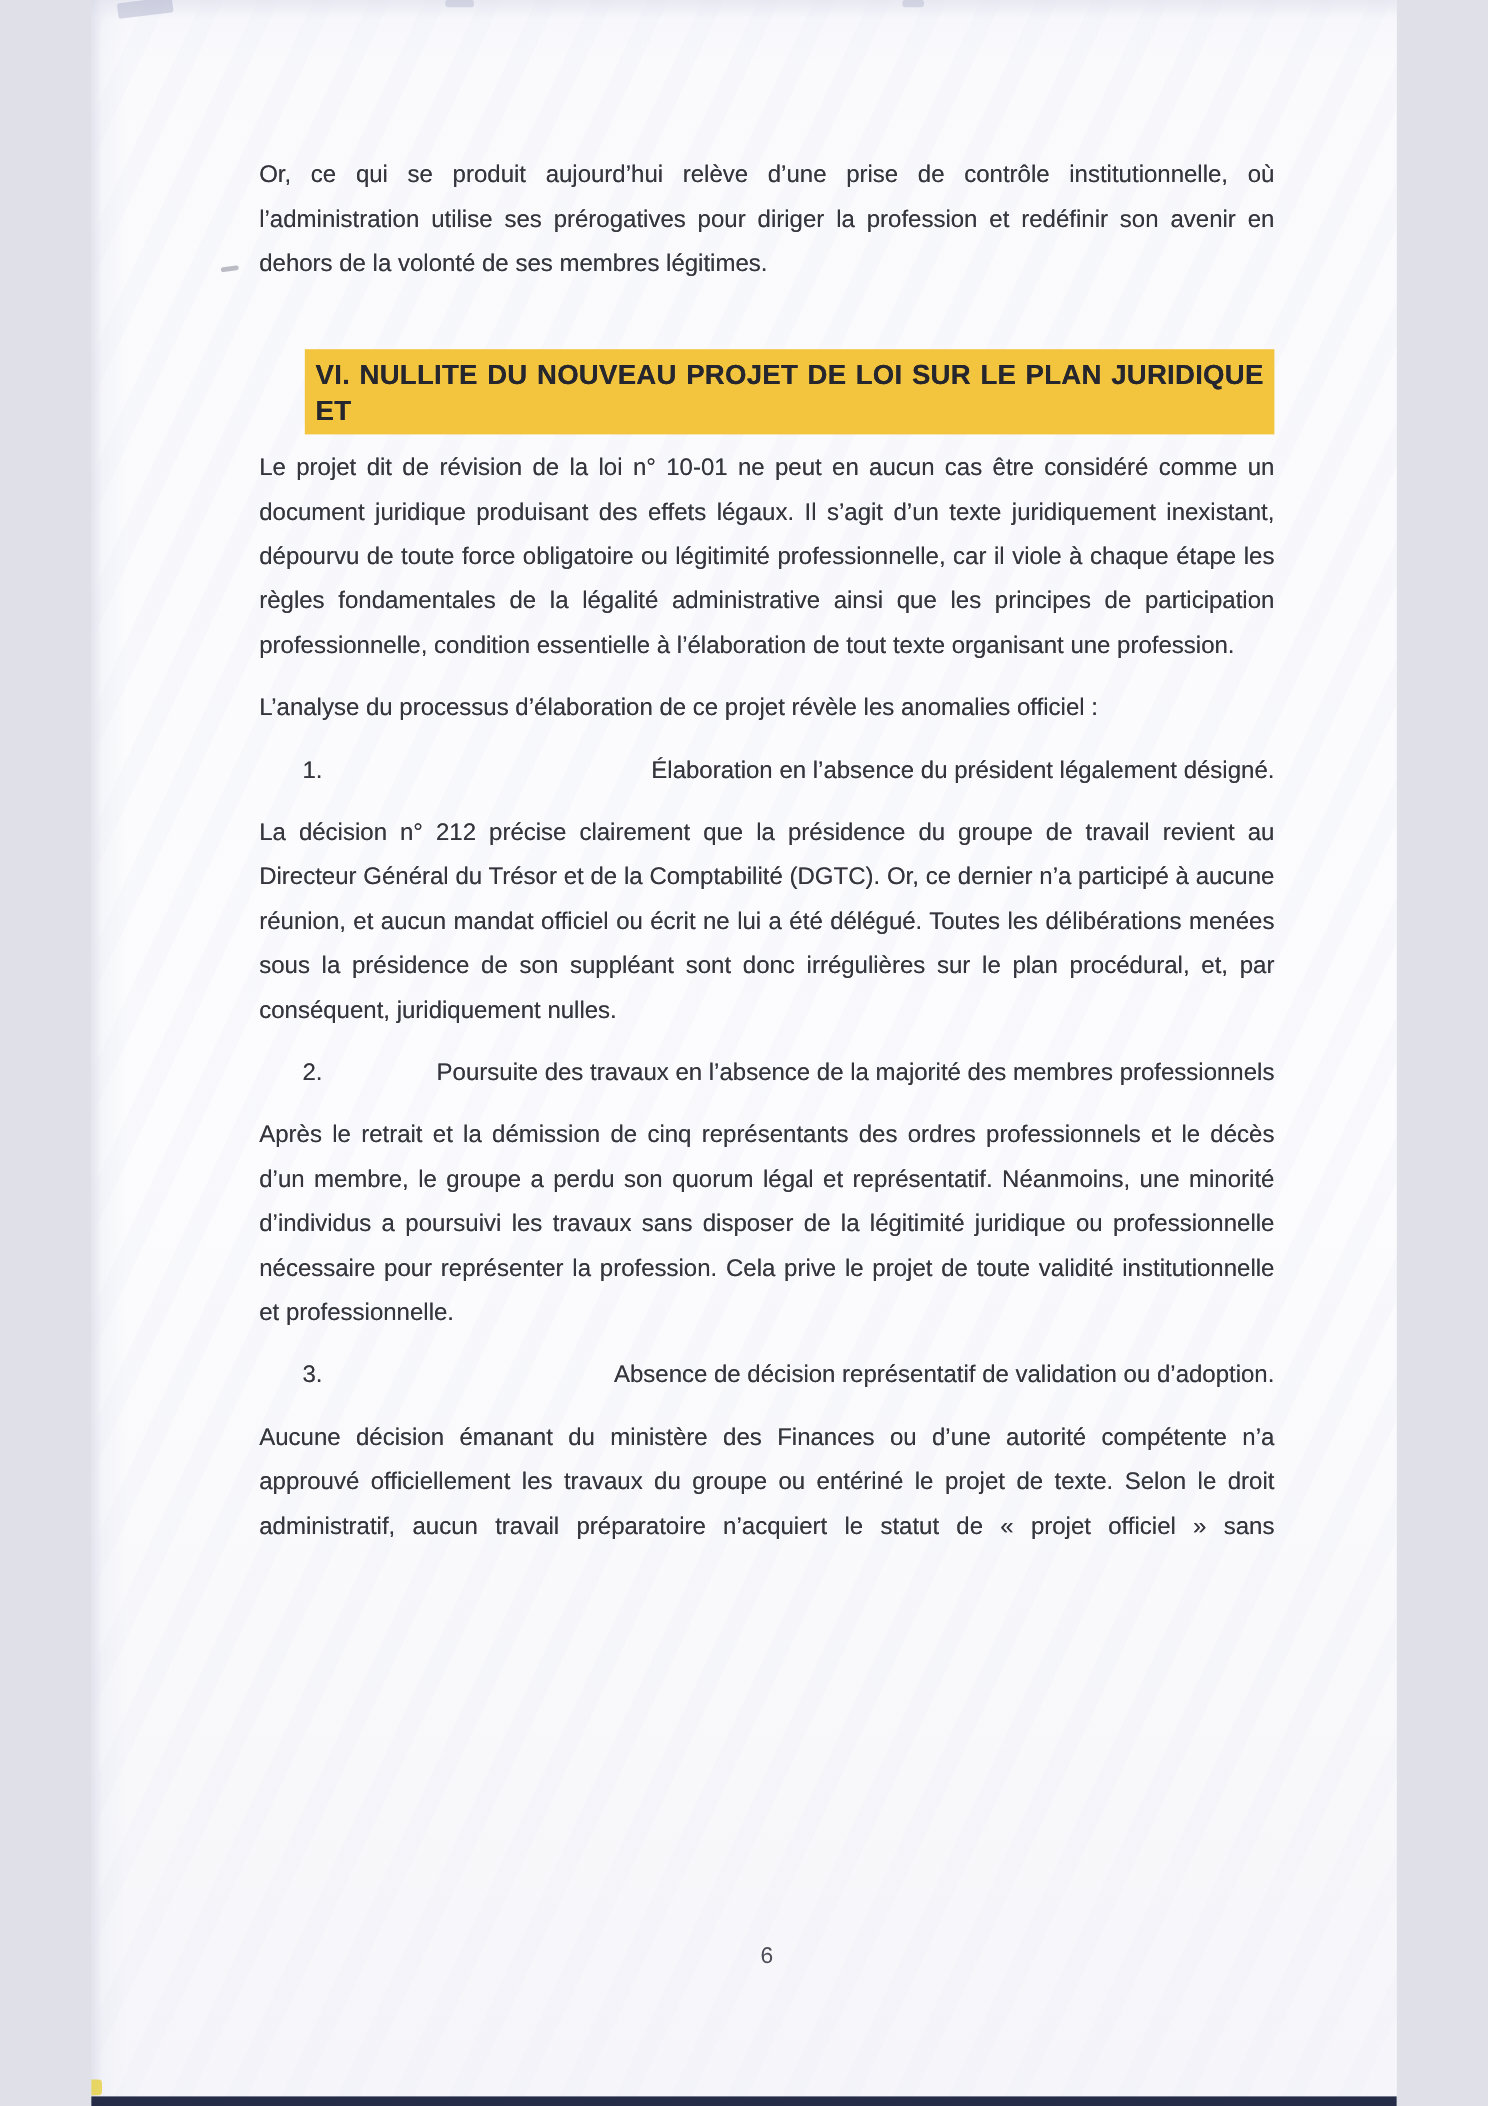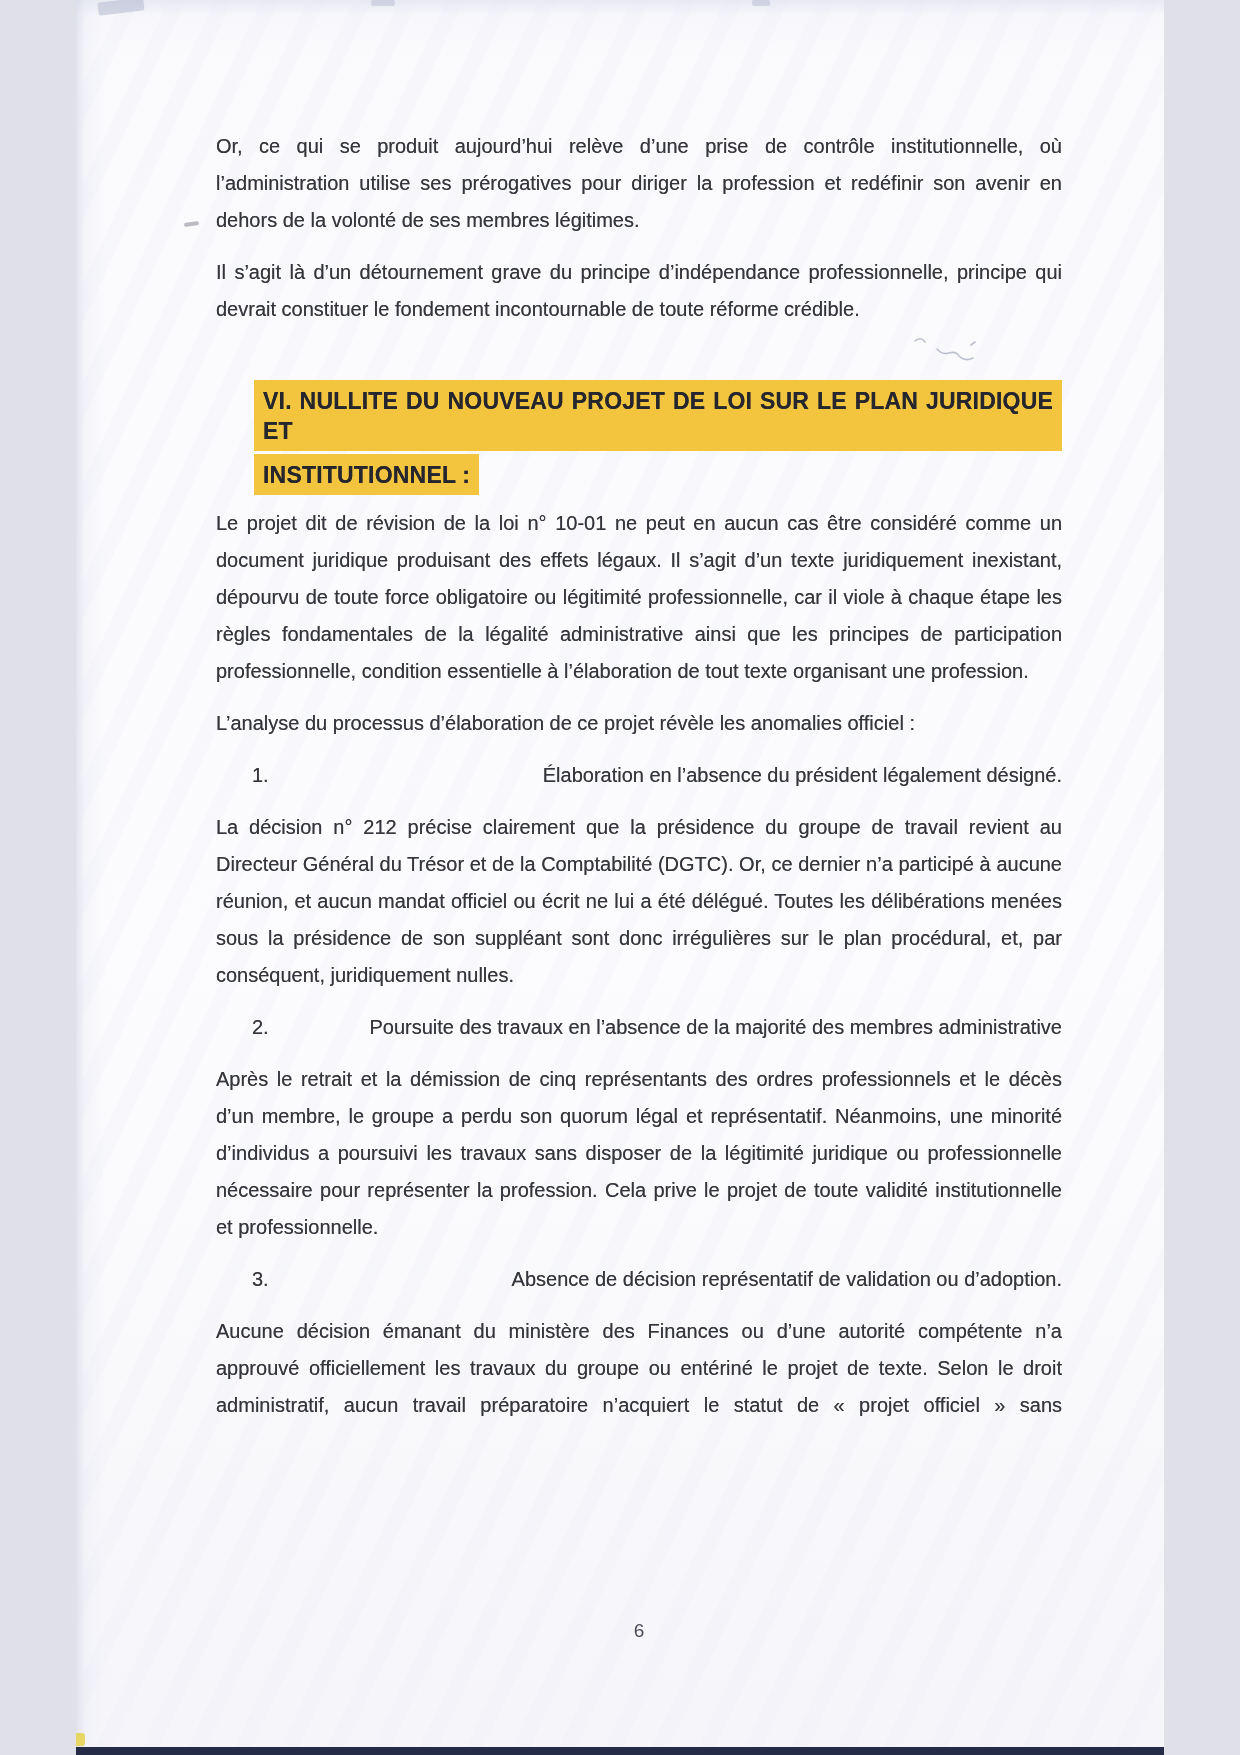--- a/index.html
+++ b/index.html
@@ -117,41 +117,39 @@
   <div class="smudge">
     <svg width="78" height="30" viewBox="0 0 78 30">
       <path d="M6 8 q6 -5 10 1 M28 16 q5 6 12 4 q7 -2 10 3 q6 6 14 2 M62 12 l4 -3" fill="none" stroke="#8d93ab" stroke-width="1.6" stroke-linecap="round"></path>
     </svg>
   </div>
 
   <div class="content">
 
     <p class="para">Or, ce qui se produit aujourd’hui relève d’une prise de contrôle institutionnelle, où l’administration utilise ses prérogatives pour diriger la profession et redéfinir son avenir en dehors de la volonté de ses membres légitimes.</p>
 
-    <p class="para">Il s’agit là d’un détournement grave du principe d’indépendance professionnelle, principe qui devrait constituer le fondement incontournable de toute réforme crédible.</p>
 
     <h2 class="heading">
       <span class="hl line1">VI. NULLITE DU NOUVEAU PROJET DE LOI SUR LE PLAN JURIDIQUE ET</span>
-      <span class="hl line2">INSTITUTIONNEL :</span>
     </h2>
 
     <p class="para">Le projet dit de révision de la loi n° 10-01 ne peut en aucun cas être considéré comme un document juridique produisant des effets légaux. Il s’agit d’un texte juridiquement inexistant, dépourvu de toute force obligatoire ou légitimité professionnelle, car il viole à chaque étape les règles fondamentales de la légalité administrative ainsi que les principes de participation professionnelle, condition essentielle à l’élaboration de tout texte organisant une profession.</p>
 
     <p class="para">L’analyse du processus d’élaboration de ce projet révèle les anomalies officiel :</p>
 
     <div class="item">
       <span class="num">1.</span>
       <span class="txt">Élaboration en l’absence du président légalement désigné.</span>
     </div>
 
     <p class="para">La décision n° 212 précise clairement que la présidence du groupe de travail revient au Directeur Général du Trésor et de la Comptabilité (DGTC). Or, ce dernier n’a participé à aucune réunion, et aucun mandat officiel ou écrit ne lui a été délégué. Toutes les délibérations menées sous la présidence de son suppléant sont donc irrégulières sur le plan procédural, et, par conséquent, juridiquement nulles.</p>
 
     <div class="item">
       <span class="num">2.</span>
-      <span class="txt">Poursuite des travaux en l’absence de la majorité des membres administrative</span>
+      <span class="txt">Poursuite des travaux en l’absence de la majorité des membres professionnels</span>
     </div>
 
     <p class="para">Après le retrait et la démission de cinq représentants des ordres professionnels et le décès d’un membre, le groupe a perdu son quorum légal et représentatif. Néanmoins, une minorité d’individus a poursuivi les travaux sans disposer de la légitimité juridique ou professionnelle nécessaire pour représenter la profession. Cela prive le projet de toute validité institutionnelle et professionnelle.</p>
 
     <div class="item">
       <span class="num">3.</span>
       <span class="txt">Absence de décision représentatif de validation ou d’adoption.</span>
     </div>
 
     <p class="para force-just">Aucune décision émanant du ministère des Finances ou d’une autorité compétente n’a approuvé officiellement les travaux du groupe ou entériné le projet de texte. Selon le droit administratif, aucun travail préparatoire n’acquiert le statut de « projet officiel » sans</p>

